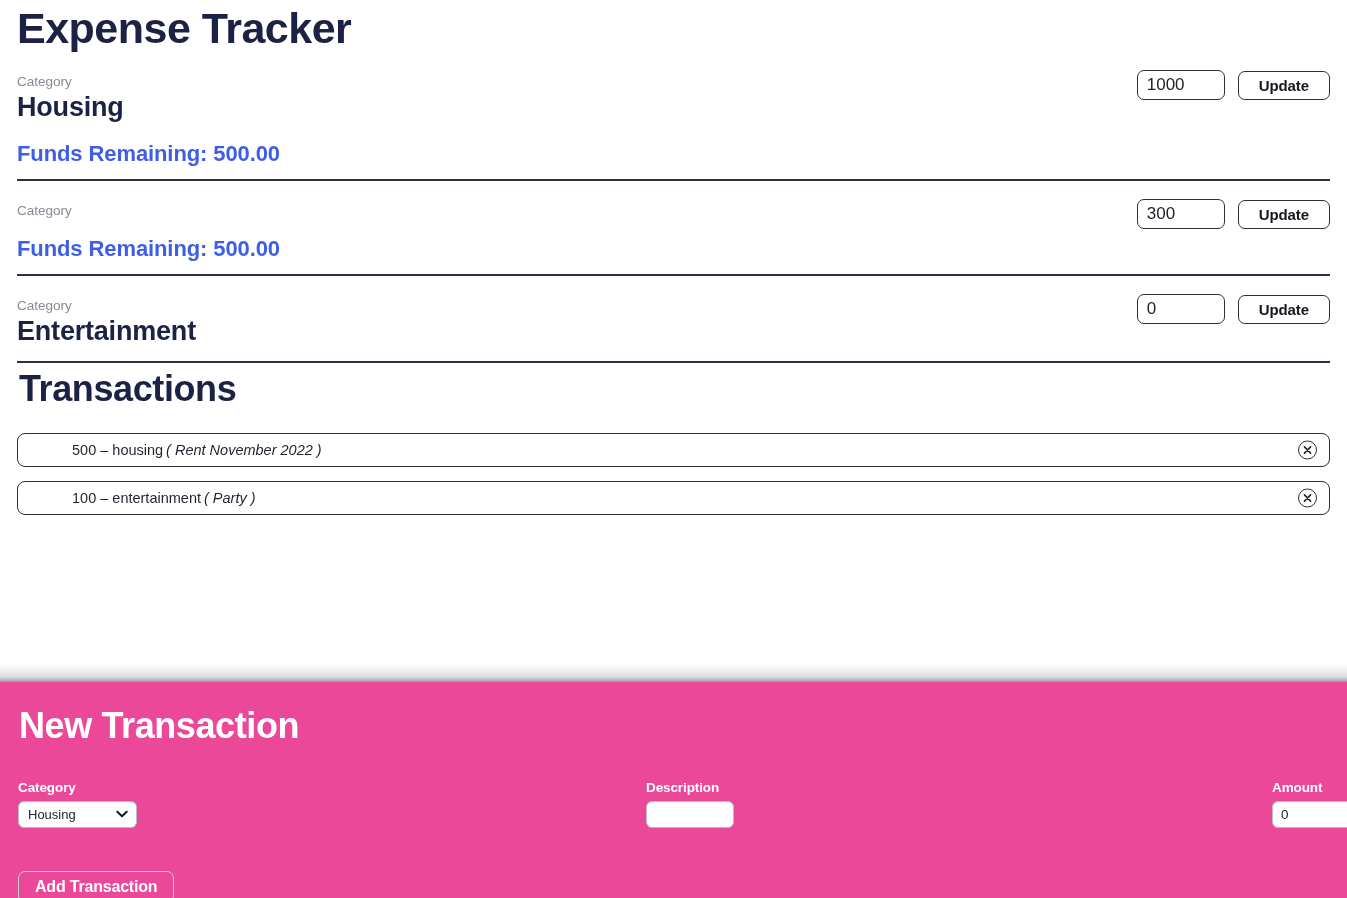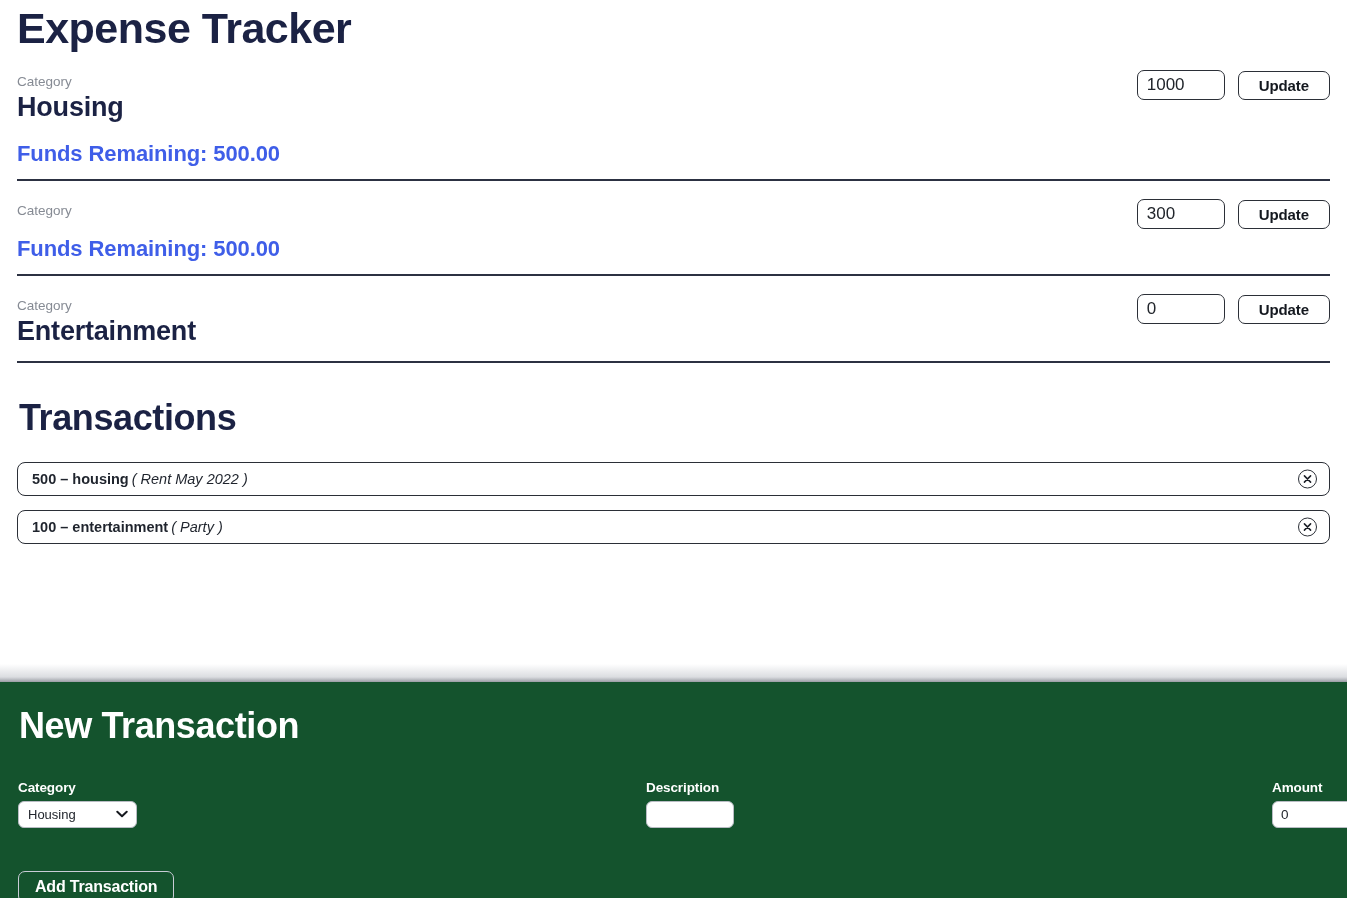--- a/index.html
+++ b/index.html
@@ -118,21 +118,21 @@
     color: #14181f;
     background: #ffffff;
     border: 1.4px solid #2b2f37;
     border-radius: 7px;
     cursor: pointer;
     letter-spacing: -0.1px;
   }
 
   
   .tx-section {
-    padding-top: 35px;
+    padding-top: 6px;
   }
   h2.tx-title {
     margin: 0 0 24px 2px;
     font-size: 36px;
     line-height: 1.1;
     font-weight: 700;
     letter-spacing: -0.4px;
     color: #1b2244;
   }
   .tx-list {
@@ -150,21 +150,22 @@
     border: 1.4px solid #2b2f37;
     border-radius: 8px;
     background: #ffffff;
   }
   .tx-text {
     font-size: 14.5px;
     color: #1f242d;
     white-space: nowrap;
   }
   .tx-amount-cat {
-    font-weight: 700;
+    font-weight: 400;
+    margin-left: 40px;
   }
   .tx-desc {
     font-style: italic;
     font-weight: 400;
     margin-left: 3px;
   }
   .tx-delete {
     position: absolute;
     right: 12px;
     top: 50%;
@@ -191,21 +192,21 @@
     height: 18px;
     background: linear-gradient(to bottom, rgba(255,255,255,0) 0%, rgba(190,193,200,0.55) 72%, rgba(120,124,134,0.75) 100%);
   }
 
   .new-tx-panel {
     position: absolute;
     left: 0;
     top: 682px;
     width: 1347px;
     height: 216px;
-    background: #14532d;
+    background: #ec4899;
     padding: 24px 18px 0 18px;
     color: #ffffff;
   }
   h2.panel-title {
     margin: 0 0 34px 1px;
     font-size: 36px;
     line-height: 1.1;
     font-weight: 700;
     letter-spacing: -0.4px;
     color: #ffffff;
@@ -332,21 +333,21 @@
       </div>
     </div>
 
     <div class="tx-section">
       <h2 class="tx-title">Transactions</h2>
 
       <ul class="tx-list">
 
         <li class="tx-item">
           <span class="tx-text">
-            <span class="tx-amount-cat">500 – housing</span><span class="tx-desc">( Rent May 2022 )</span>
+            <span class="tx-amount-cat">500 – housing</span><span class="tx-desc">( Rent November 2022 )</span>
           </span>
           <button class="tx-delete" aria-label="delete">
             <svg width="13" height="13" viewBox="0 0 13 13">
               <path d="M3.4 3.4 L9.6 9.6 M9.6 3.4 L3.4 9.6" stroke="#1b1f27" stroke-width="1.5" stroke-linecap="round"></path>
             </svg>
           </button>
         </li>
 
         <li class="tx-item">
           <span class="tx-text">

